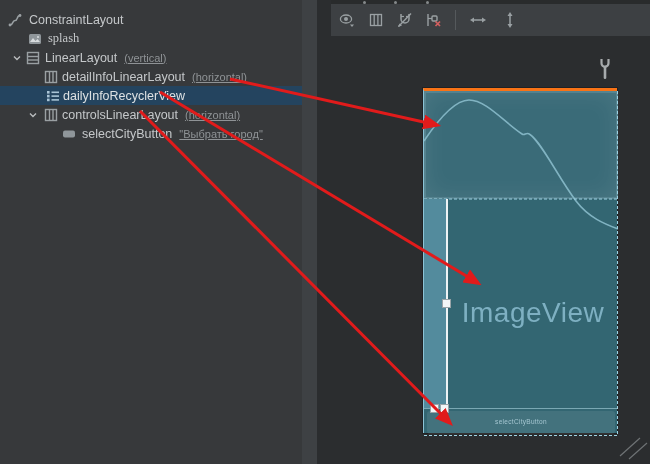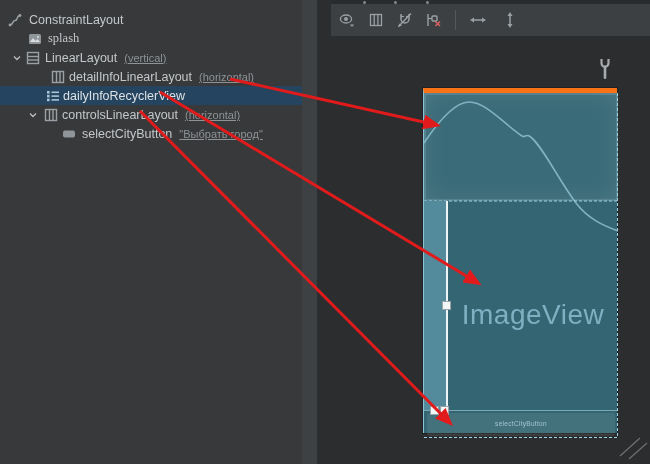--- a/index.html
+++ b/index.html
@@ -22,21 +22,21 @@
   .editor { position:absolute; left:317px; top:0; width:333px; height:464px; background:#2b2d2f; }
   .top-strip { position:absolute; left:14px; top:0; width:319px; height:4px; background:#292b2c; }
   .top-strip i { position:absolute; top:1px; width:3px; height:3px; border-radius:50%; background:#85898b; }
   .toolbar { position:absolute; left:14px; top:4px; width:319px; height:32px; background:#3d4043;
     display:flex; align-items:center; }
   .tb-btn { width:26px; height:24px; display:flex; align-items:center; justify-content:center; margin-left:3px; border-radius:3px; }
   .tb-sep { width:1px; height:20px; background:#55595c; margin:0 6px 0 8px; }
 
   
   .phone { position:absolute; left:423px; top:88px; width:194px; height:345px;
-    background:#336672; border-left:1px solid #8cc3d6; border-top:5px solid #f97316;
+    background:#336672; border-left:1px solid #8cc3d6; border-top:3px solid #f97316;
     box-shadow:0 0 0 1px rgba(0,0,0,0.25); }
   .band-top { position:absolute; left:0; top:0; width:194px; height:108px; background:#3a6b78;
     box-shadow:inset 0 0 0 2px rgba(170,210,220,0.18), inset 0 0 26px rgba(255,255,255,0.10); }
   .strip { position:absolute; left:0; top:108px; width:22px; height:209px; background:#538b9d; }
   .sel-line { position:absolute; left:22px; top:108px; width:2px; height:209px; background:#eef3f5; }
   .handle { position:absolute; width:9px; height:9px; background:#f2f6f7; border:1px solid #9aa4a8; }
   .bottom-bar { position:absolute; left:0; top:317px; width:194px; height:28px;
     background:linear-gradient(#4c8191,#44768 6), #477b89; border-top:1px solid rgba(180,222,233,0.55); }
   .bottom-btn { position:absolute; left:3px; top:2px; width:188px; height:23px; border-radius:3px;
     background:rgba(255,255,255,0.08); }
@@ -79,21 +79,21 @@
       </svg>
       <svg class="ticon" style="left:26px;" viewBox="0 0 14 14">
         <rect x="1.5" y="1.5" width="11" height="11" fill="none" stroke="#9aa0a3" stroke-width="1.4"></rect>
         <line x1="1.5" y1="5.5" x2="12.5" y2="5.5" stroke="#9aa0a3" stroke-width="1.4"></line>
         <line x1="1.5" y1="9" x2="12.5" y2="9" stroke="#9aa0a3" stroke-width="1.4"></line>
       </svg>
       <span class="tree-label" style="margin-left:45px;">LinearLayout</span>
       <span class="tree-annot">(vertical)</span>
     </div>
 
-    <div class="tree-row" style="top:67px;margin-left:7px;">
+    <div class="tree-row" style="top:67px;">
       <svg class="ticon" style="left:44px;" viewBox="0 0 14 14">
         <rect x="1.5" y="1.5" width="11" height="11" fill="none" stroke="#9aa0a3" stroke-width="1.4"></rect>
         <line x1="5.5" y1="1.5" x2="5.5" y2="12.5" stroke="#9aa0a3" stroke-width="1.4"></line>
         <line x1="9" y1="1.5" x2="9" y2="12.5" stroke="#9aa0a3" stroke-width="1.4"></line>
       </svg>
       <span class="tree-label" style="margin-left:62px;">detailInfoLinearLayout</span>
       <span class="tree-annot">(horizontal)</span>
     </div>
 
     <div class="tree-row selected" style="top:86px;">

